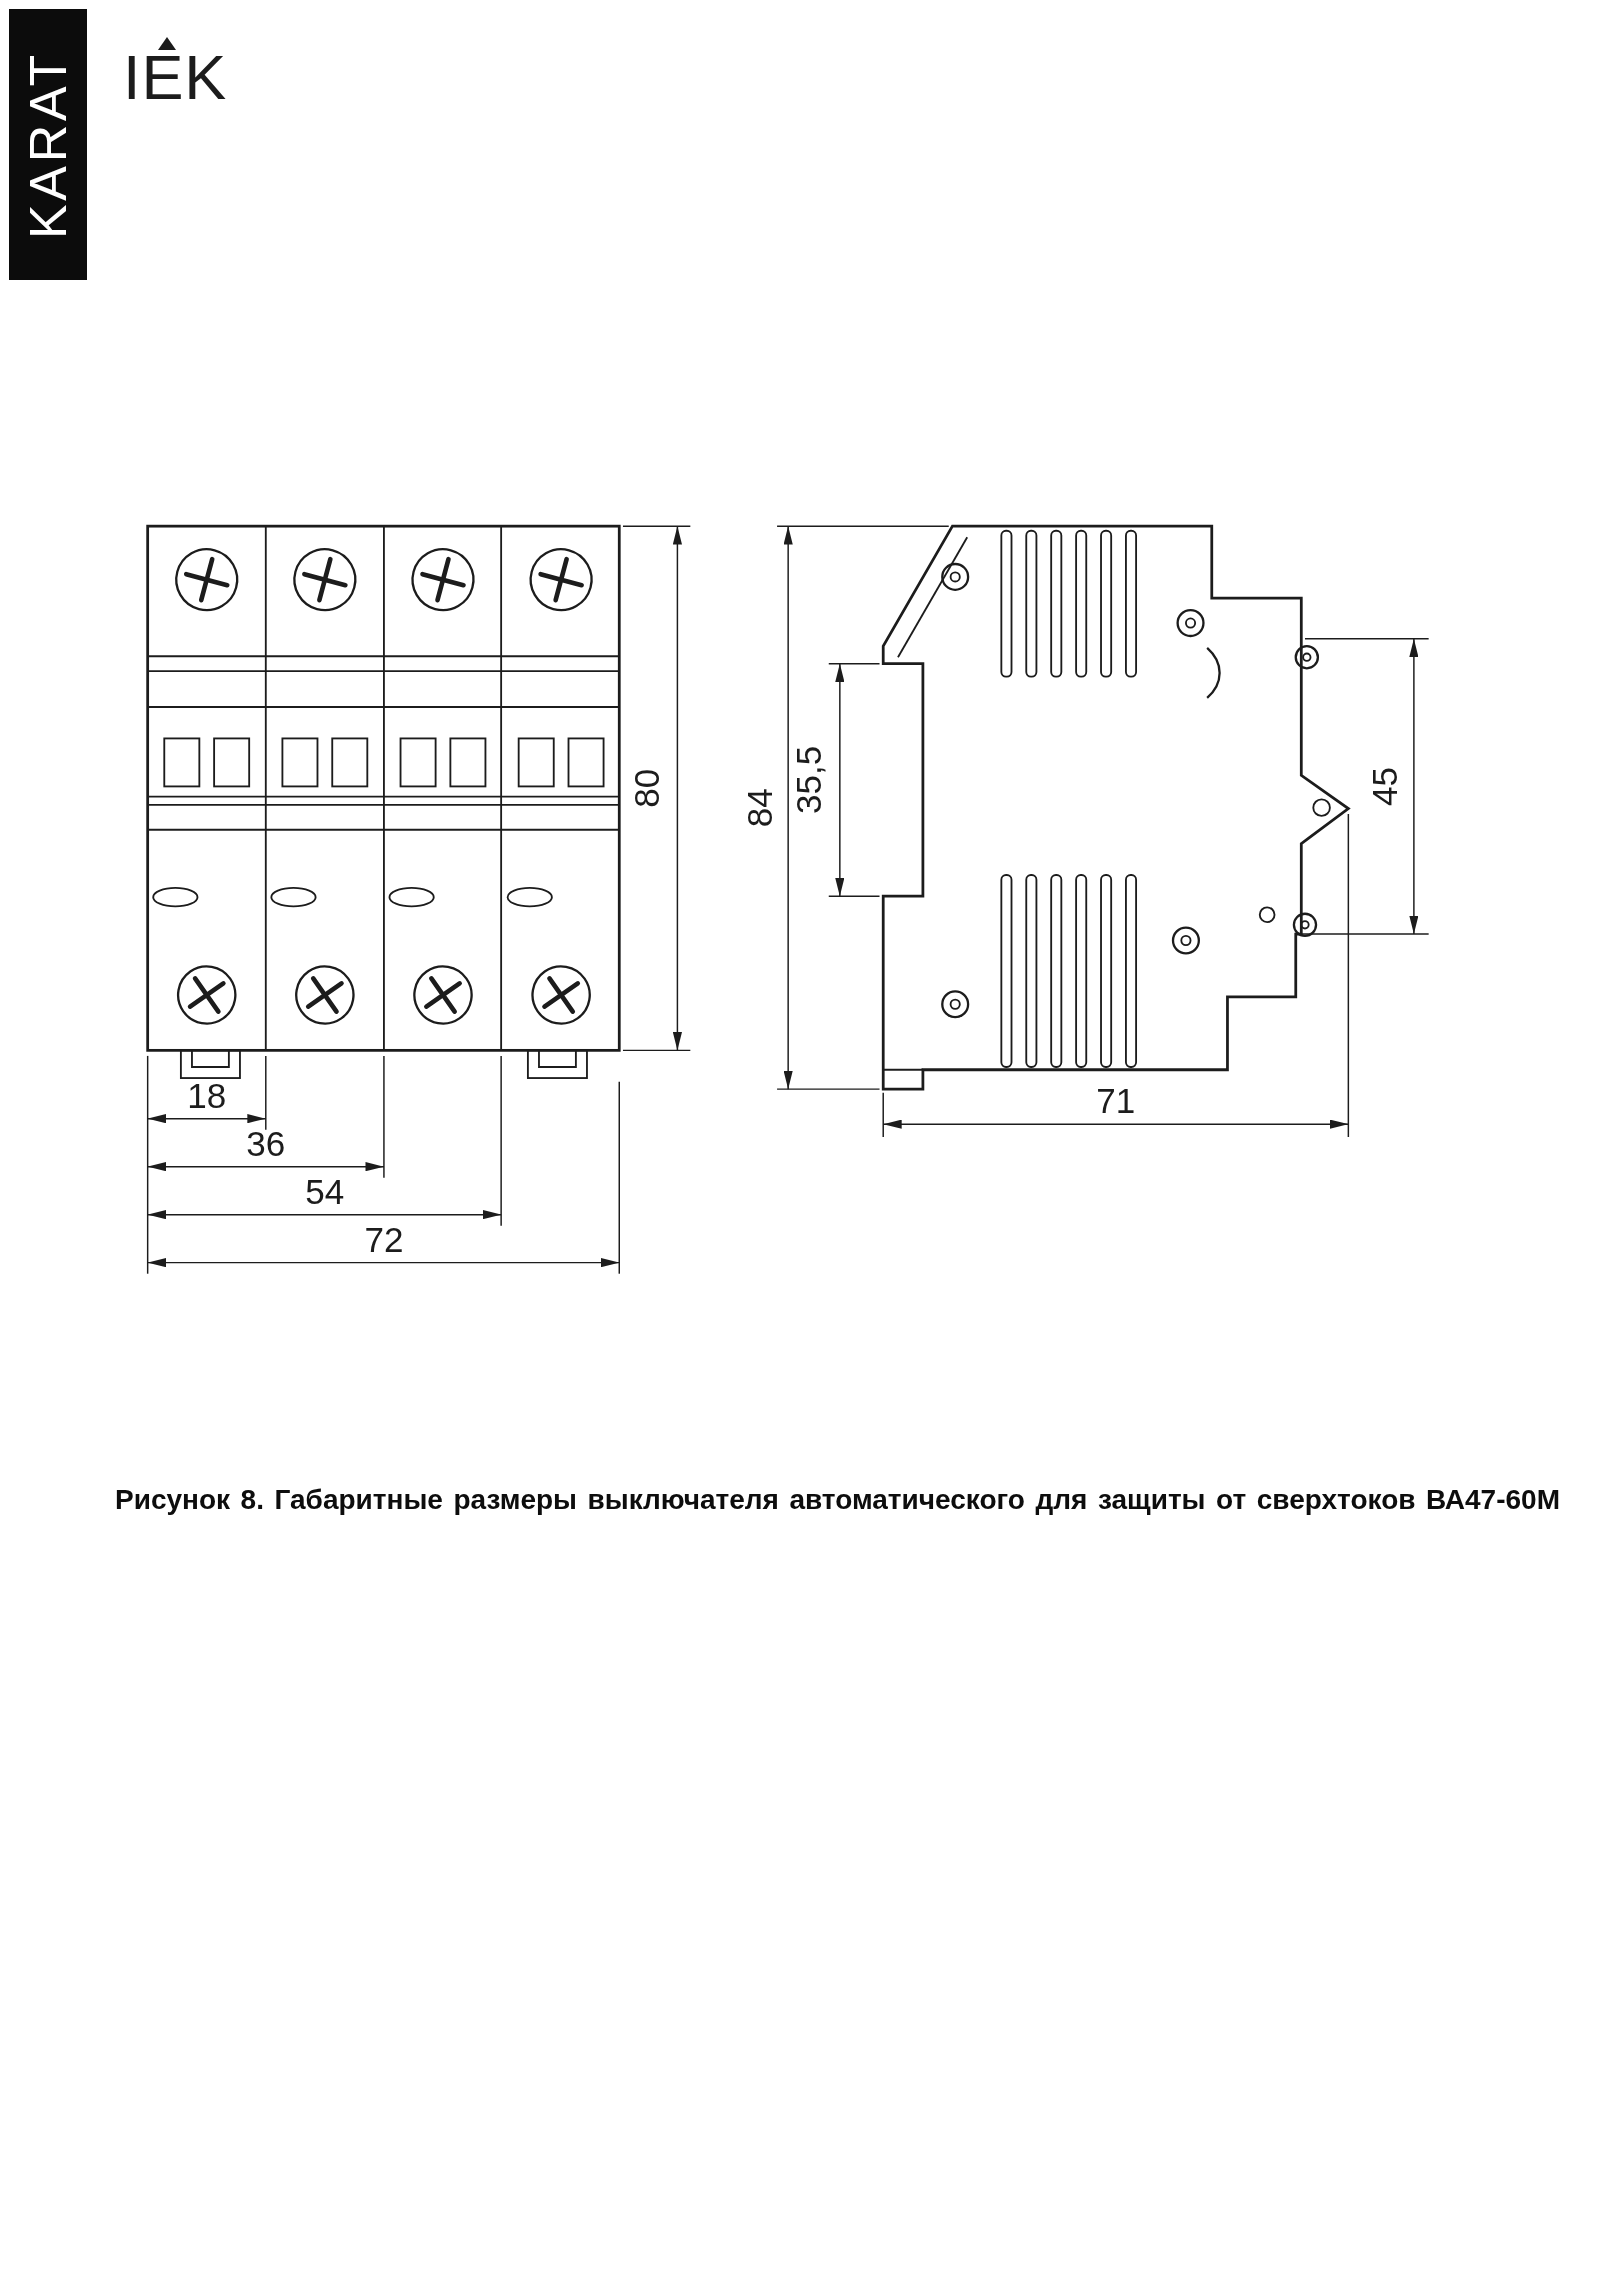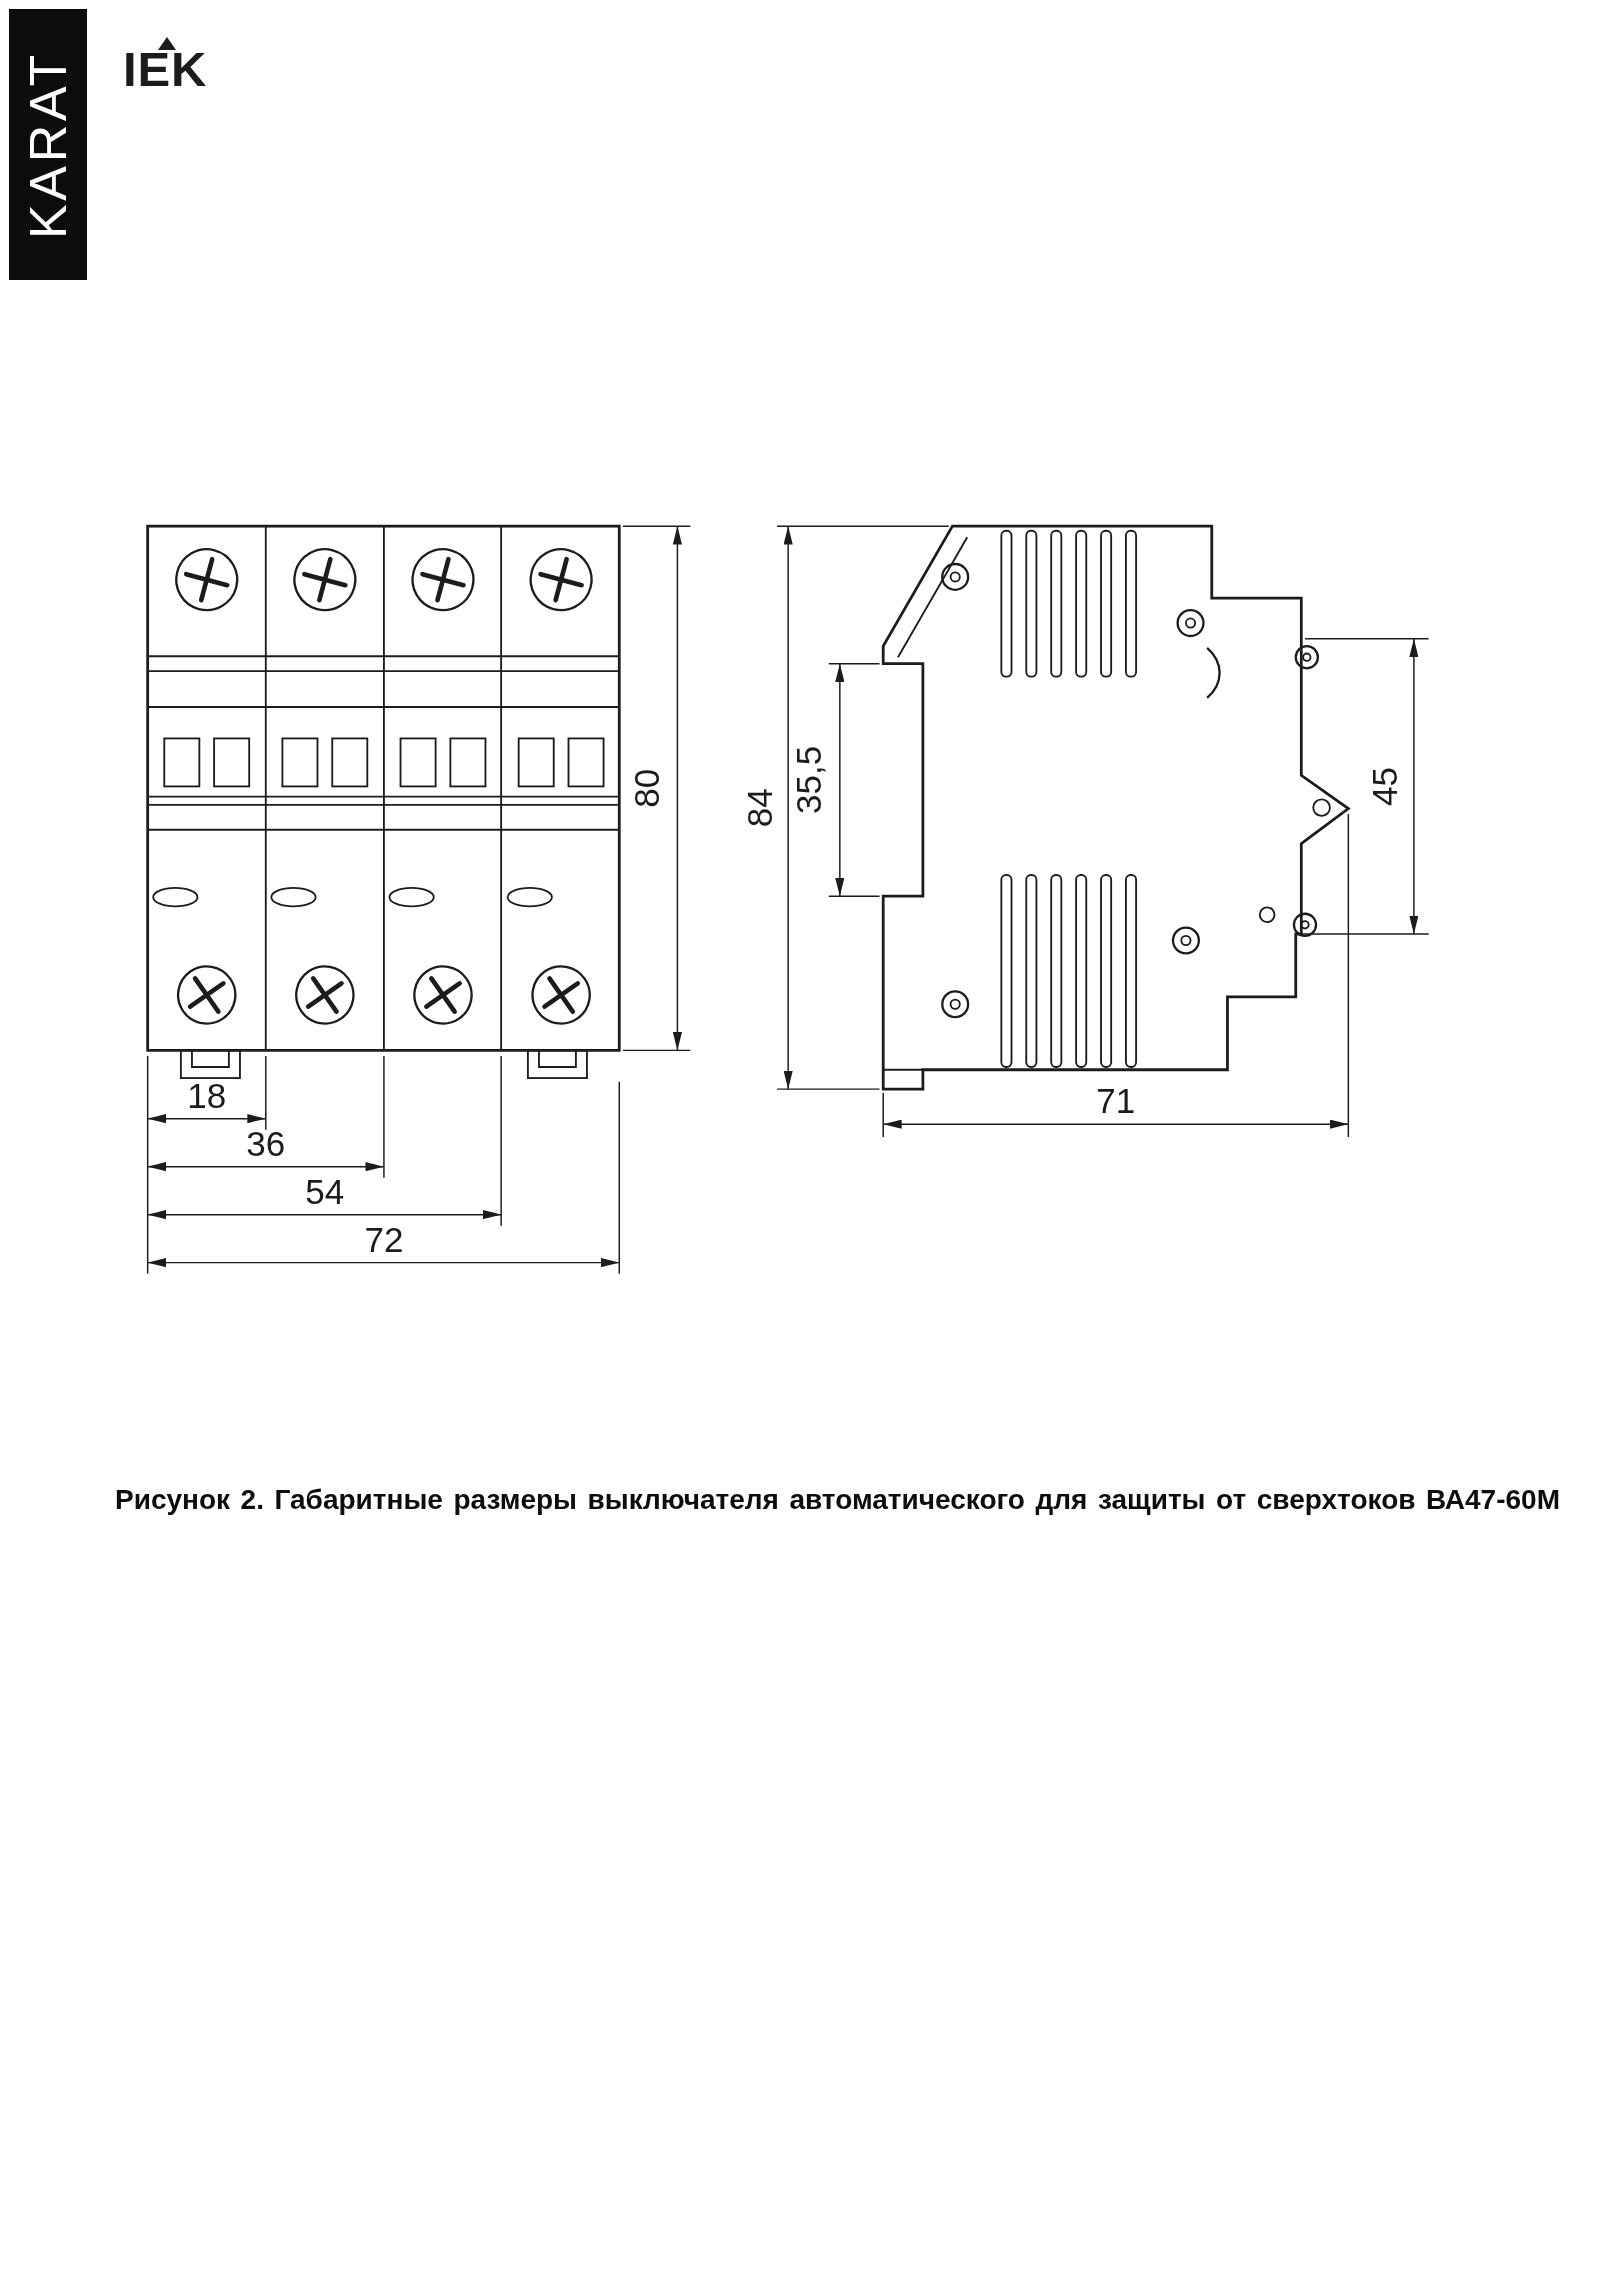--- a/index.html
+++ b/index.html
@@ -13,21 +13,21 @@
   }
   .banner{
     position:absolute; left:9.2px; top:9.2px; width:78px; height:271px;
     background:var(--banner-bg); display:flex; align-items:center; justify-content:center;
   }
   .banner-text{
     writing-mode:vertical-rl; transform:rotate(180deg);
     color:var(--banner-text); font-size:52px; letter-spacing:3.7px; font-weight:500;
   }
   .logo{ position:absolute; left:123px; top:41px; height:74px; }
-  .logo-text{ font-size:49px; font-weight:bold; letter-spacing:0.9px; }
+  .logo-text{ font-size:63px; font-weight:normal; letter-spacing:0.9px; }
   .logo-accent{
     position:absolute; left:35px; top:-3.7px; width:0; height:0;
     border-left:9.2px solid transparent; border-right:9.2px solid transparent;
     border-bottom:13px solid var(--line);
   }
   .caption{
     position:absolute; left:115px; top:1482px; width:1445px;
     font-size:28px; font-weight:bold; line-height:1.3;
     text-align:justify; text-align-last:justify; color:#0d0d0d;
   }
@@ -244,16 +244,16 @@
 
       <g>
         <line class="dim" x1="957" y1="1184" x2="957" y2="1232"></line>
         <line class="dim" x1="1461" y1="882" x2="1461" y2="1232"></line>
         <line class="dim" x1="957" y1="1218" x2="1461" y2="1218" marker-start="url(#arrow)" marker-end="url(#arrow)"></line>
         <text class="dim-text" x="1209" y="1206" text-anchor="middle">71</text>
       </g>
     </g>
   </svg>
 
-  <div class="caption">Рисунок 2. Габаритные размеры выключателя автоматического для защиты от сверхтоков ВА47-60М</div>
+  <div class="caption">Рисунок 8. Габаритные размеры выключателя автоматического для защиты от сверхтоков ВА47-60М</div>
 
 </div>
 
 
 </body></html>

